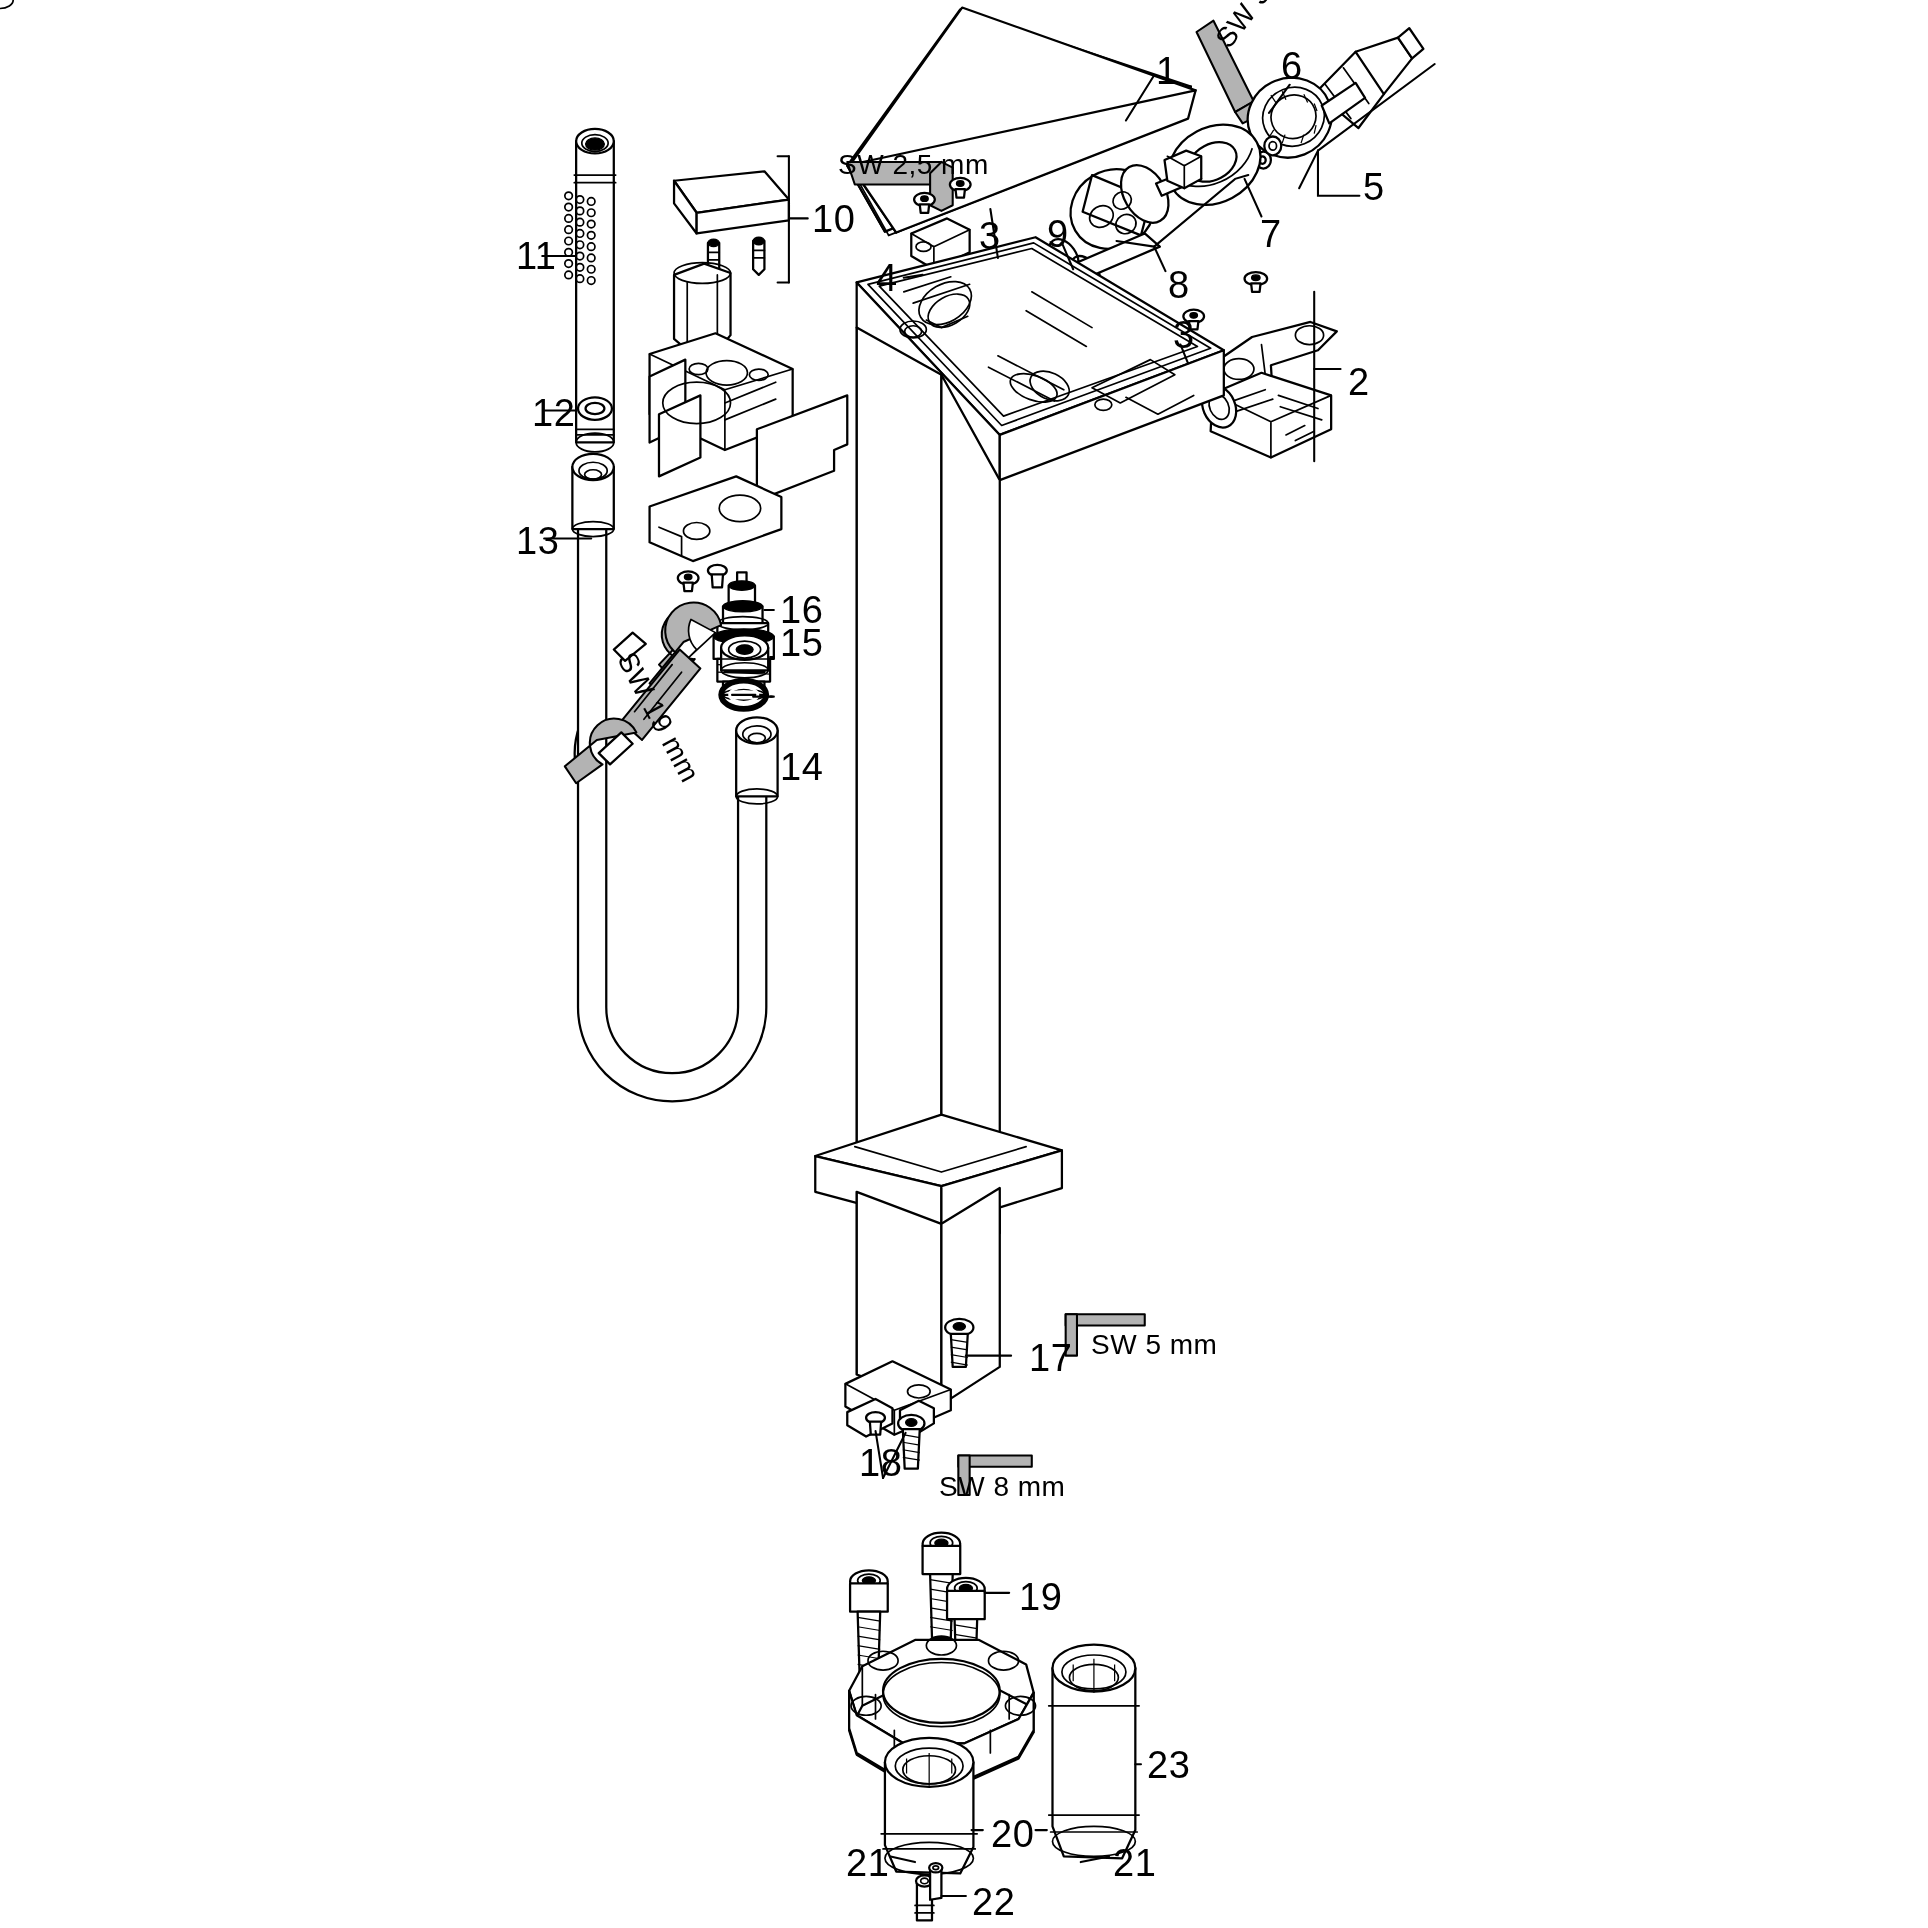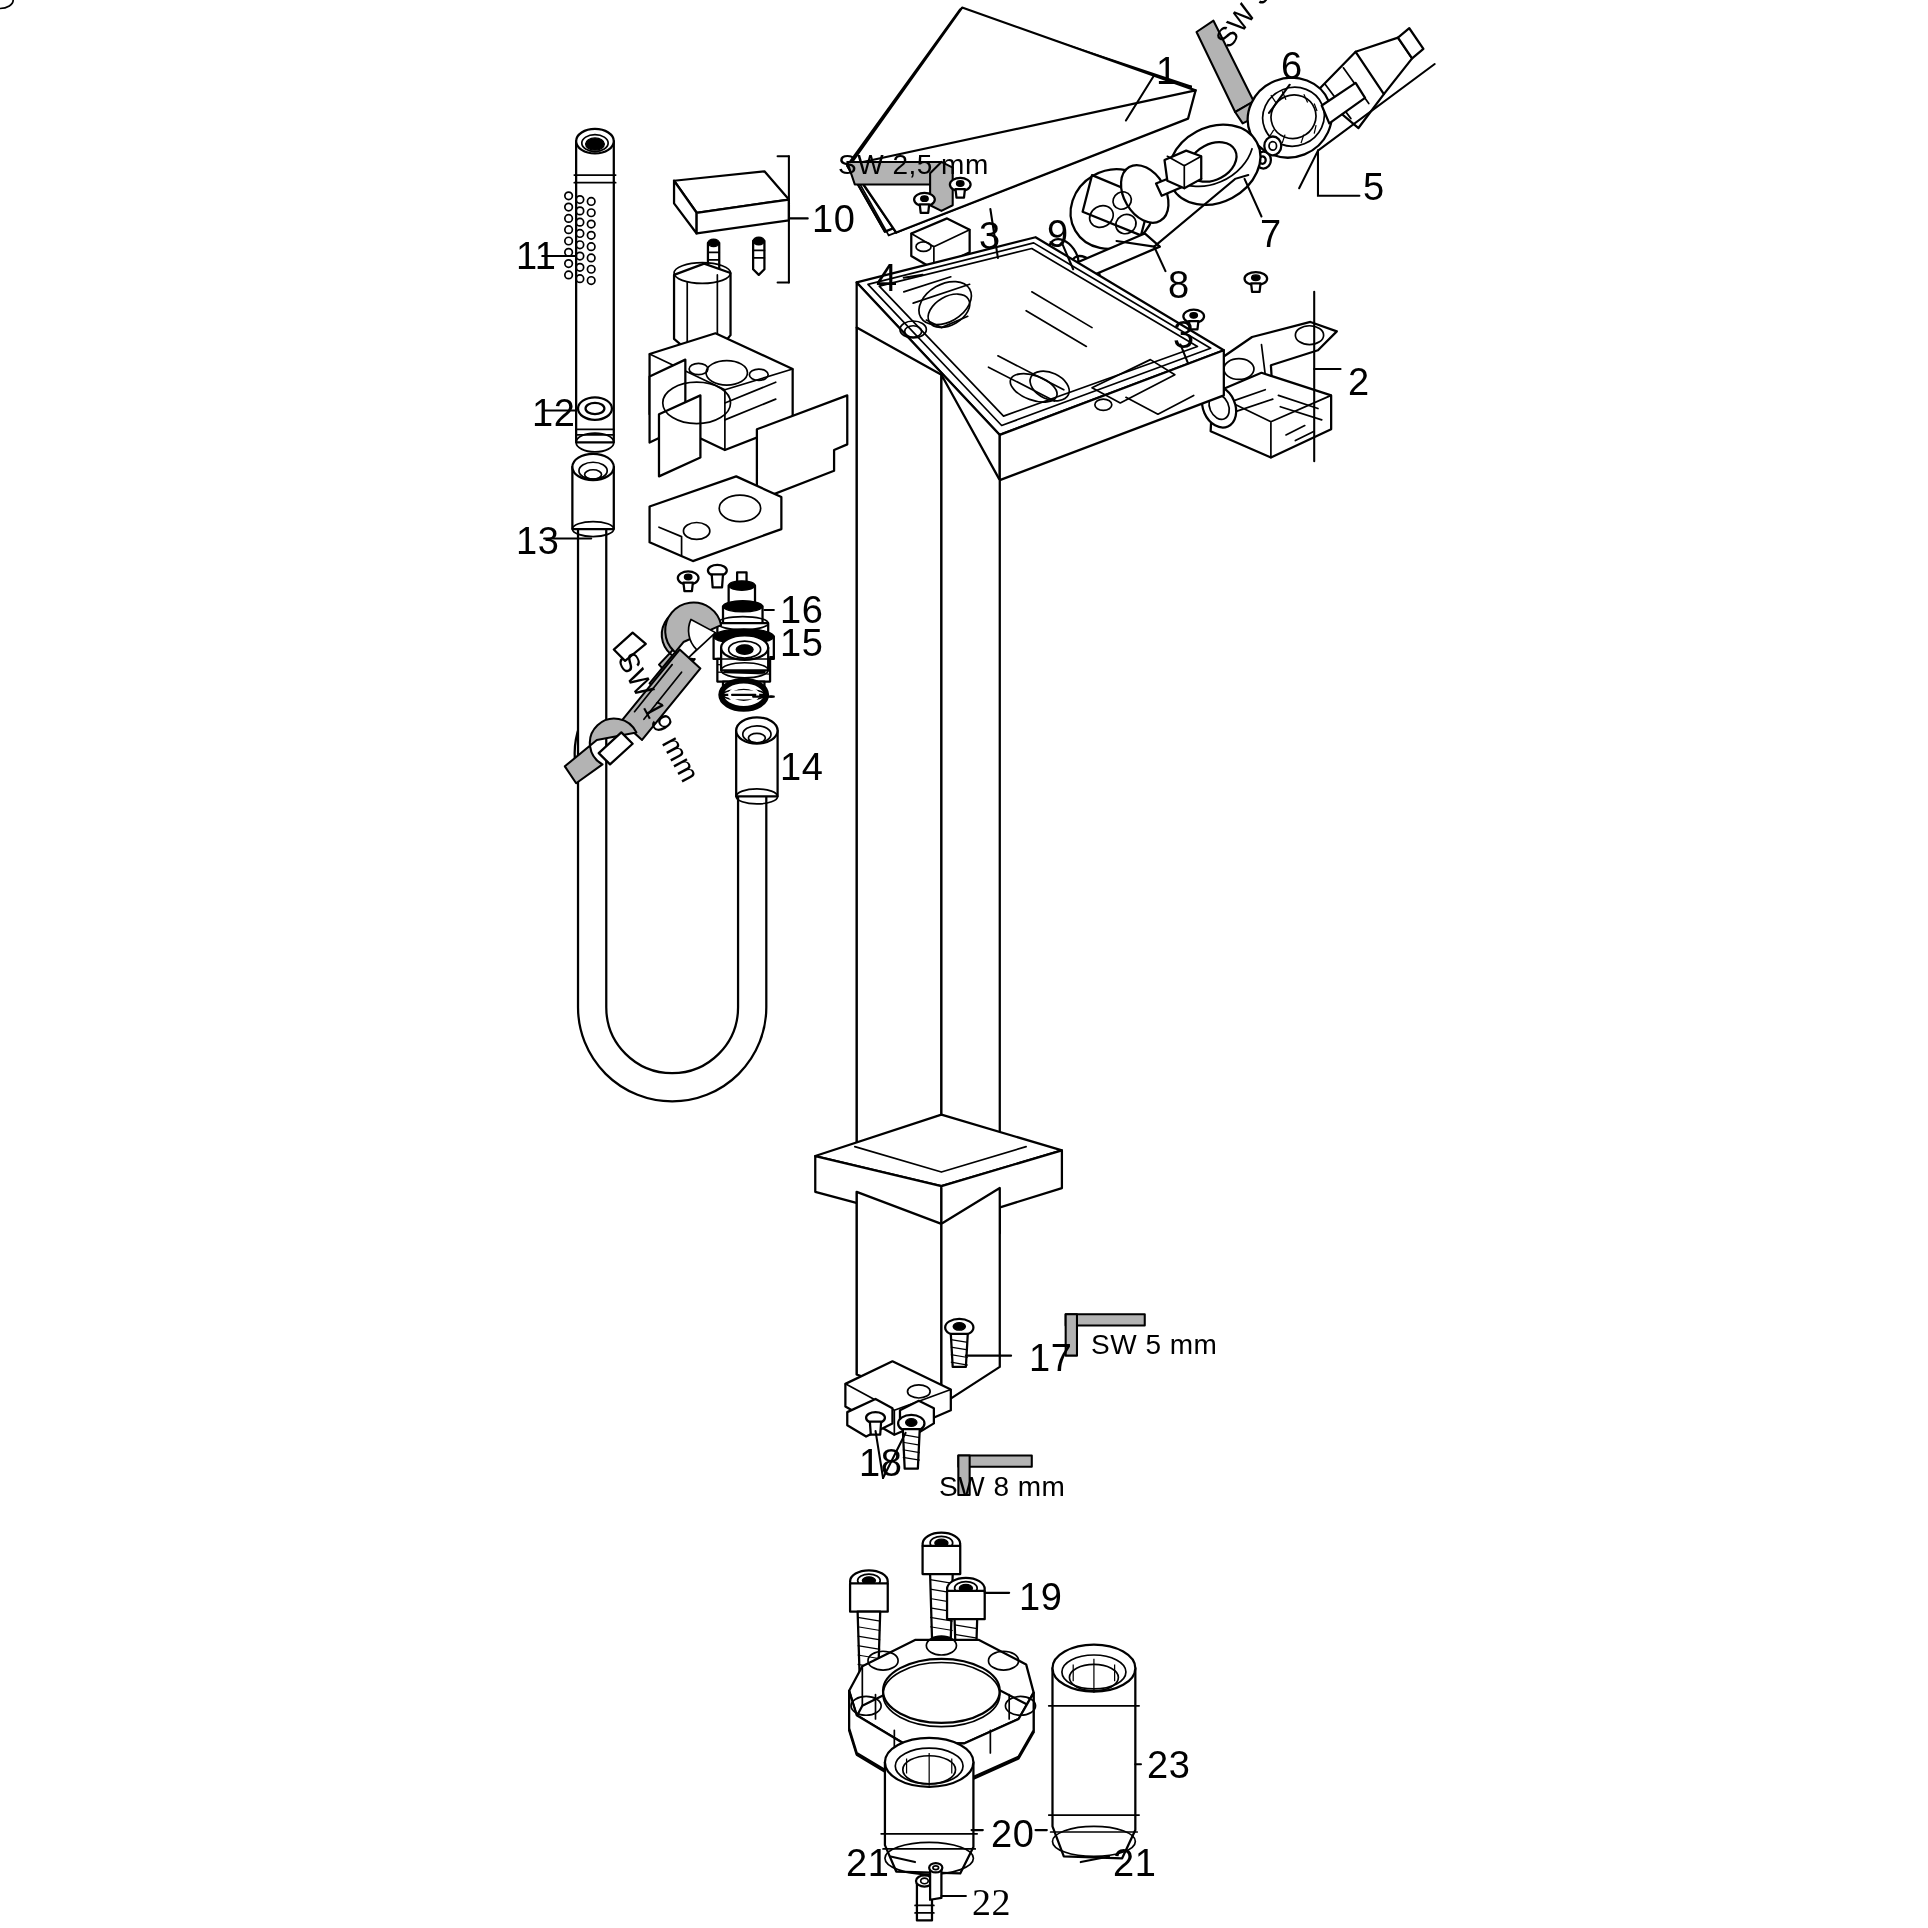--- a/index.html
+++ b/index.html
@@ -572,21 +572,21 @@
   <span class="lbl" style="left:516px;top:522px;">13</span>
   <span class="lbl" style="left:780px;top:712px;margin-top:36px;">14</span>
   <span class="lbl" style="left:780px;top:624px;">15</span>
   <span class="lbl" style="left:780px;top:591px;">16</span>
   <span class="lbl" style="left:1029px;top:1339px;">17</span>
   <span class="lbl" style="left:859px;top:1444px;">18</span>
   <span class="lbl" style="left:1019px;top:1578px;">19</span>
   <span class="lbl" style="left:991px;top:1815px;">20</span>
   <span class="lbl" style="left:846px;top:1844px;">21</span>
   <span class="lbl" style="left:1113px;top:1844px;">21</span>
-  <span class="lbl" style="left:972px;top:1883px;font-family:Liberation Serif, serif;">22</span>
+  <span class="lbl" style="left:972px;top:1883px;">22</span>
   <span class="lbl" style="left:1147px;top:1746px;">23</span>
 </div>
 
 <div>
   <span class="lbl sw" style="left:838px;top:151px;">SW 2,5 mm</span>
 
   <span class="lbl sw rot-55n" style="left:1211px;top:36px;">SW 3 mm</span>
 
   <span class="lbl sw rot-62" style="left:637px;top:648px;">SW 19 mm</span>
 

